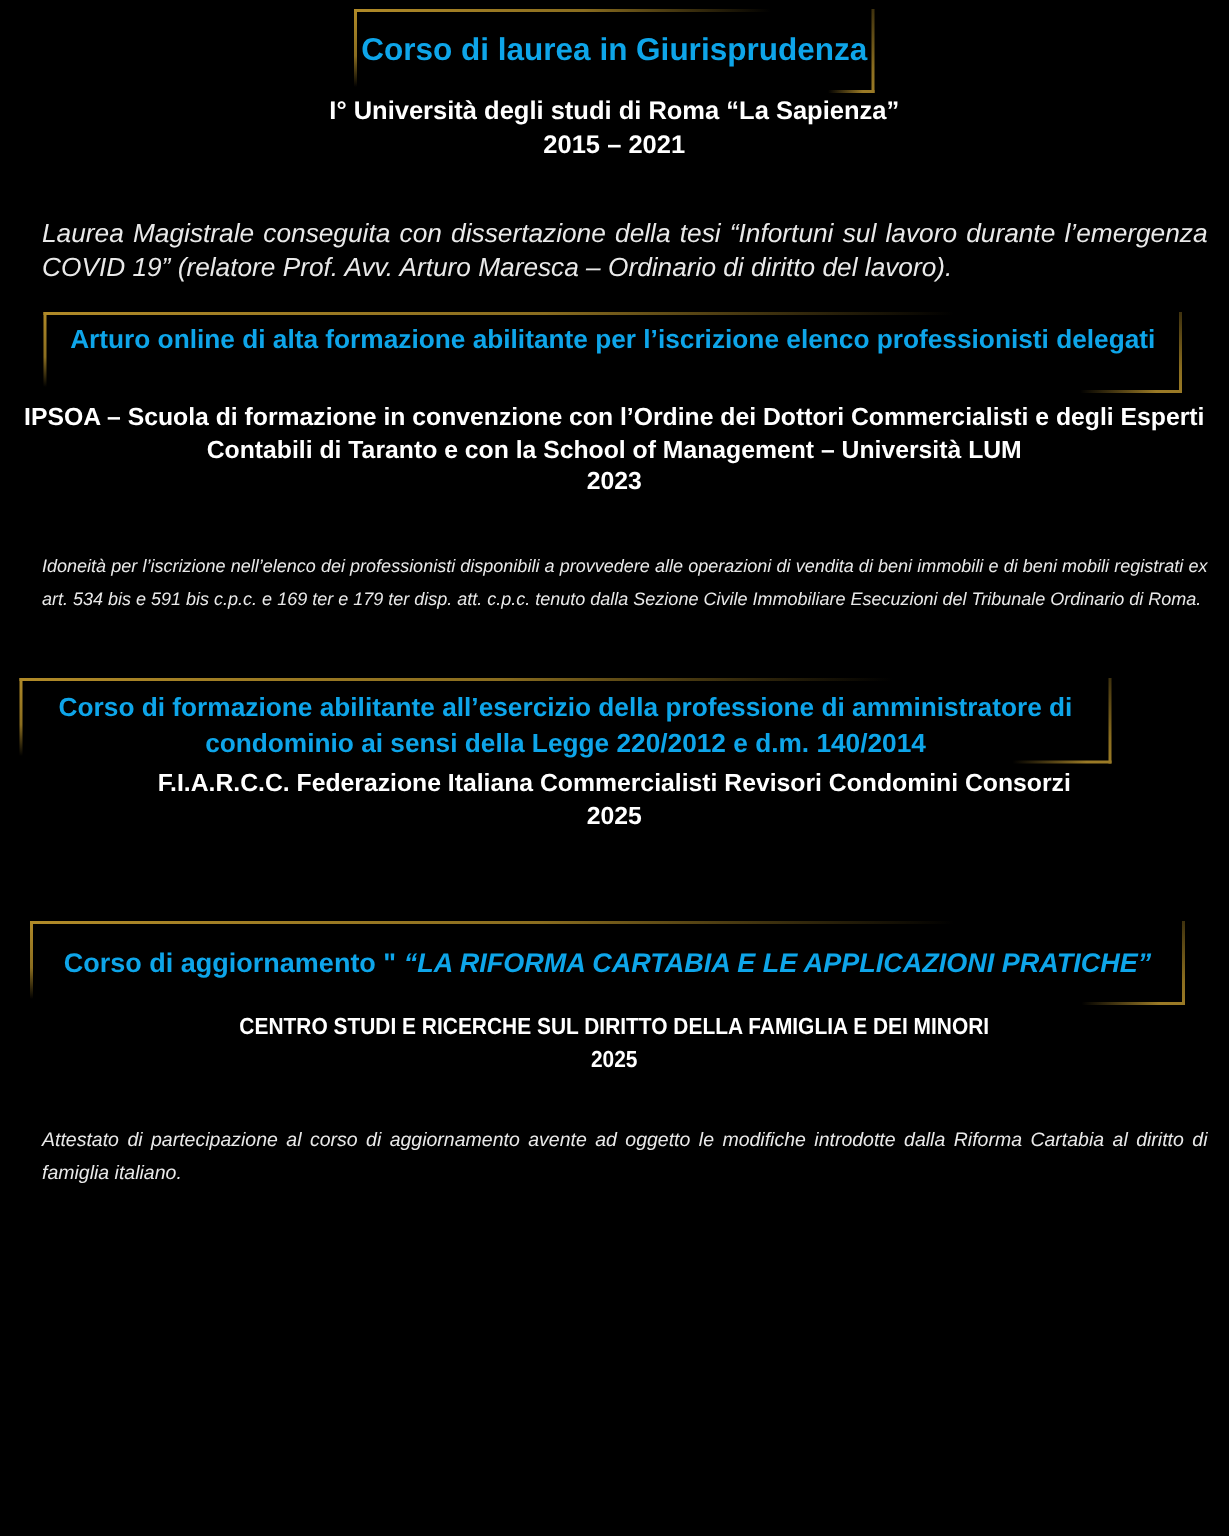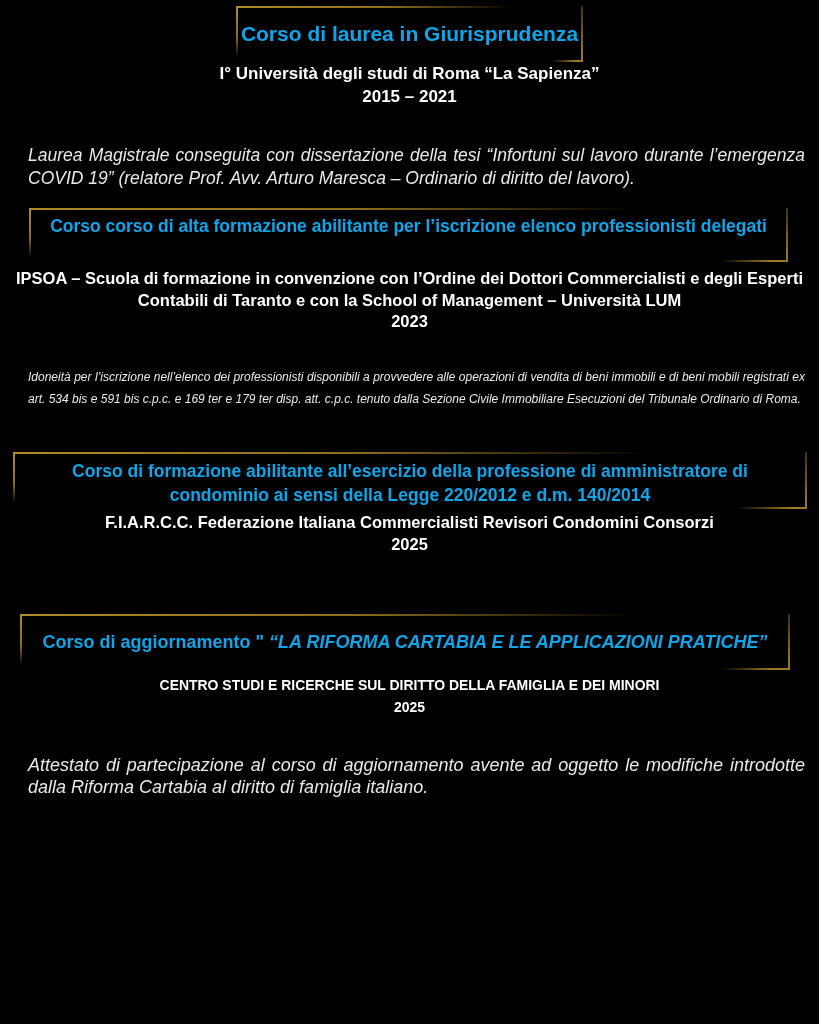--- a/index.html
+++ b/index.html
@@ -24,29 +24,29 @@
   .desc{position:absolute;left:28px;right:14px;color:#e9e9e9;font-style:italic;
         text-align:justify;text-align-last:left;}
   .f1{top:6px;left:236px;width:347px;height:56px;}
   .f1 h2{font-size:21px;padding-top:15px;line-height:26px;}
   .inst1{top:62px;font-size:17px;line-height:23px;}
   .d1{top:126px;font-size:17.5px;line-height:23px;}
   .f2{top:208px;left:29px;width:759px;height:54px;}
   .f2 h2{font-size:17.5px;padding:6px 10px 0;line-height:25px;}
   .inst2{top:268px;font-size:16.5px;line-height:21.5px;}
   .d2{top:354px;font-size:12px;line-height:22px;}
-  .f3{top:452px;left:13px;width:794px;height:57px;}
+  .f3{top:452px;left:13px;width:728px;height:57px;}
   .f3 h2{font-size:17.5px;padding:7px 10px 0;line-height:24px;}
   .inst3{top:512px;font-size:16.5px;line-height:21.5px;}
   .d3{top:578px;font-size:17.5px;line-height:22px;}
   .f4{top:614px;left:20px;width:770px;height:56px;}
   .f4 h2{font-size:18px;line-height:56px;white-space:nowrap;}
   .f4 .quote{font-style:italic;}
   .inst4{top:674px;font-size:15.5px;line-height:21.5px;transform:scaleX(.9);transform-origin:50% 0;}
-  .d4{top:736px;font-size:18px;line-height:22px;}
+  .d4{top:736px;font-size:13px;line-height:22px;}
   .yr{display:block;}
 </style>
 </head>
 <body>
 
 <div class="page">
 
   <div class="frame f1">
     <i class="ln t"></i>
     <i class="ln l"></i>
@@ -58,21 +58,21 @@
     <span>I° Università degli studi di Roma “La Sapienza”</span>
     <span class="yr">2015 – 2021</span>
   </div>
   <p class="desc d1">Laurea Magistrale conseguita con dissertazione della tesi “Infortuni sul lavoro durante l’emergenza COVID 19” (relatore Prof. Avv. Arturo Maresca – Ordinario di diritto del lavoro).</p>
 
   <div class="frame f2">
     <i class="ln t"></i>
     <i class="ln l"></i>
     <i class="ln r"></i>
     <i class="ln b"></i>
-    <h2 class="gold">Corso corso di alta formazione abilitante per l’iscrizione elenco professionisti delegati</h2>
+    <h2 class="gold">Arturo online di alta formazione abilitante per l’iscrizione elenco professionisti delegati</h2>
   </div>
   <div class="inst inst2">
     <span>IPSOA – Scuola di formazione in convenzione con l’Ordine dei Dottori Commercialisti e degli Esperti Contabili di Taranto e con la School of Management – Università LUM</span>
     <span class="yr">2023</span>
   </div>
   <p class="desc d2">Idoneità per l’iscrizione nell’elenco dei professionisti disponibili a provvedere alle operazioni di vendita di beni immobili e di beni mobili registrati ex art. 534 bis e 591 bis c.p.c. e 169 ter e 179 ter disp. att. c.p.c. tenuto dalla Sezione Civile Immobiliare Esecuzioni del Tribunale Ordinario di Roma.</p>
 
   <div class="frame f3">
     <i class="ln t"></i>
     <i class="ln l"></i>

